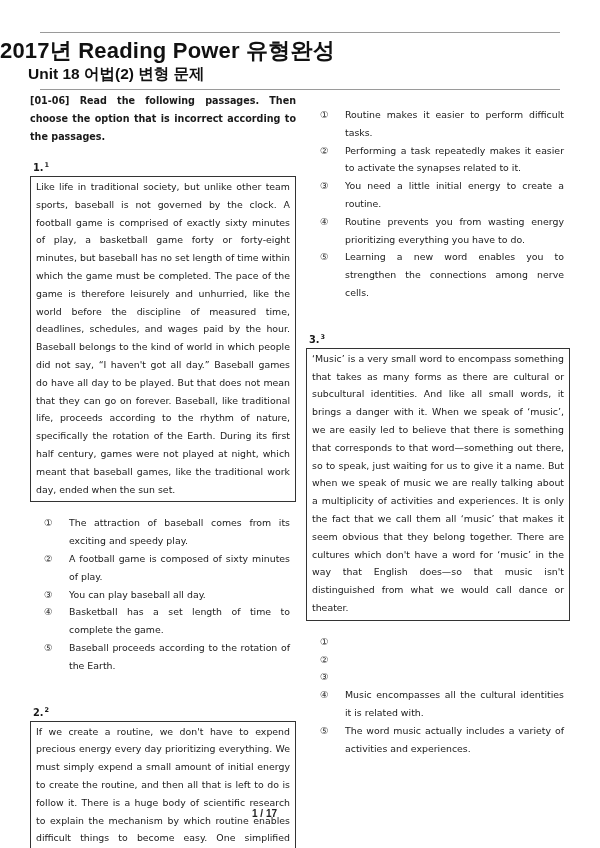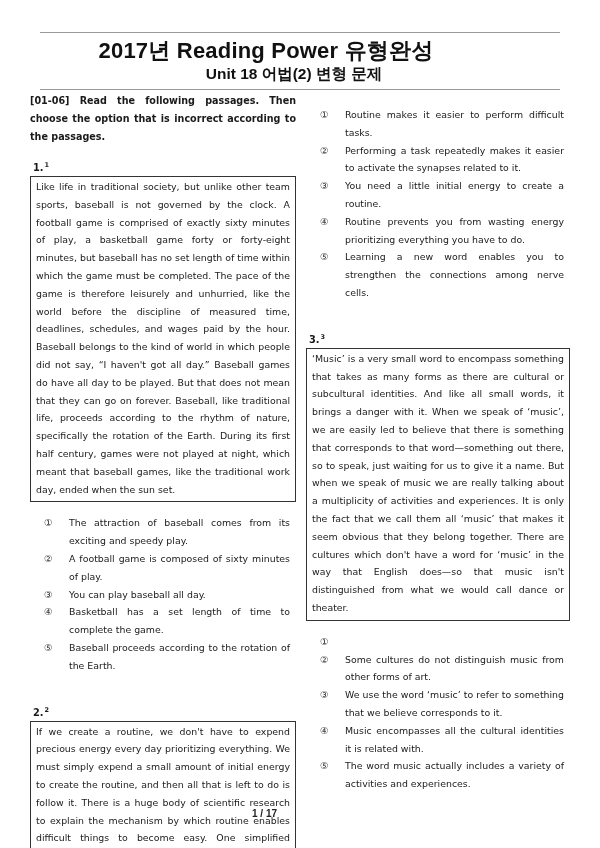--- a/index.html
+++ b/index.html
@@ -1,19 +1,19 @@
 <!DOCTYPE html>
 <html><head>
 <meta charset="utf-8">
 <style>
   html, body { margin: 0; padding: 0; background: #ffffff; }
   body { width: 600px; height: 848px; position: relative; overflow: hidden;
          font-family: "DejaVu Sans", sans-serif; color: #1a1a1a; }
   .rule { position: absolute; left: 40px; width: 520px; height: 0; border-top: 1px solid #9a9a9a; }
-  .title { position: absolute; left: 0; width: 532px; text-align: center;
+  .title { position: absolute; left: 0; width: 532px; 
            font-family: "Liberation Sans", sans-serif; font-weight: bold; color: #111; }
   .t1 { top: 36px; font-size: 22px; letter-spacing: 0.2px; }
   .t2 { top: 64px; font-size: 15.5px; padding-left: 28px; }
   .col { position: absolute; top: 92px; }
   .col-left { left: 30px; width: 266px; }
   .col-right { left: 306px; width: 264px; }
   .instr { font-size: 9.6px; font-weight: bold; line-height: 18px; margin: 0 0 0 0; text-align: justify; }
   .qnum { font-size: 9.8px; font-weight: bold; line-height: 14px; margin: 12px 0 1px 3px; }
   .qnum sup { font-size: 6.5px; vertical-align: 4px; margin-left: 1px; }
   .passage { border: 1.3px solid #333; padding: 1px 5px 3px 5px; font-size: 9.4px; line-height: 17.8px;
@@ -109,25 +109,23 @@
     <div class="qnum"><span>3.</span><sup>3</sup></div>
     <div class="passage">
       <p>‘Music’ is a very small word to encompass something that takes as many forms as there are cultural or subcultural identities. And like all small words, it brings a danger with it. When we speak of ‘music’, we are easily led to believe that there is something that corresponds to that word—something out there, so to speak, just waiting for us to give it a name. But when we speak of music we are really talking about a multiplicity of activities and experiences. It is only the fact that we call them all ‘music’ that makes it seem obvious that they belong together. There are cultures which don't have a word for ‘music’ in the way that English does—so that music isn't distinguished from what we would call dance or theater.</p>
     </div>
     <ul class="options">
       <li>
           <span class="num">①</span>
         </li>
       <li>
           <span class="num">②</span>
-          <span class="txt">Some cultures do not distinguish music from other forms of art.</span>
         </li>
       <li>
           <span class="num">③</span>
-          <span class="txt">We use the word ‘music’ to refer to something that we believe corresponds to it.</span>
         </li>
       <li>
           <span class="num">④</span>
           <span class="txt">Music encompasses all the cultural identities it is related with.</span>
         </li>
       <li>
           <span class="num">⑤</span>
           <span class="txt">The word music actually includes a variety of activities and experiences.</span>
         </li>
     </ul>

